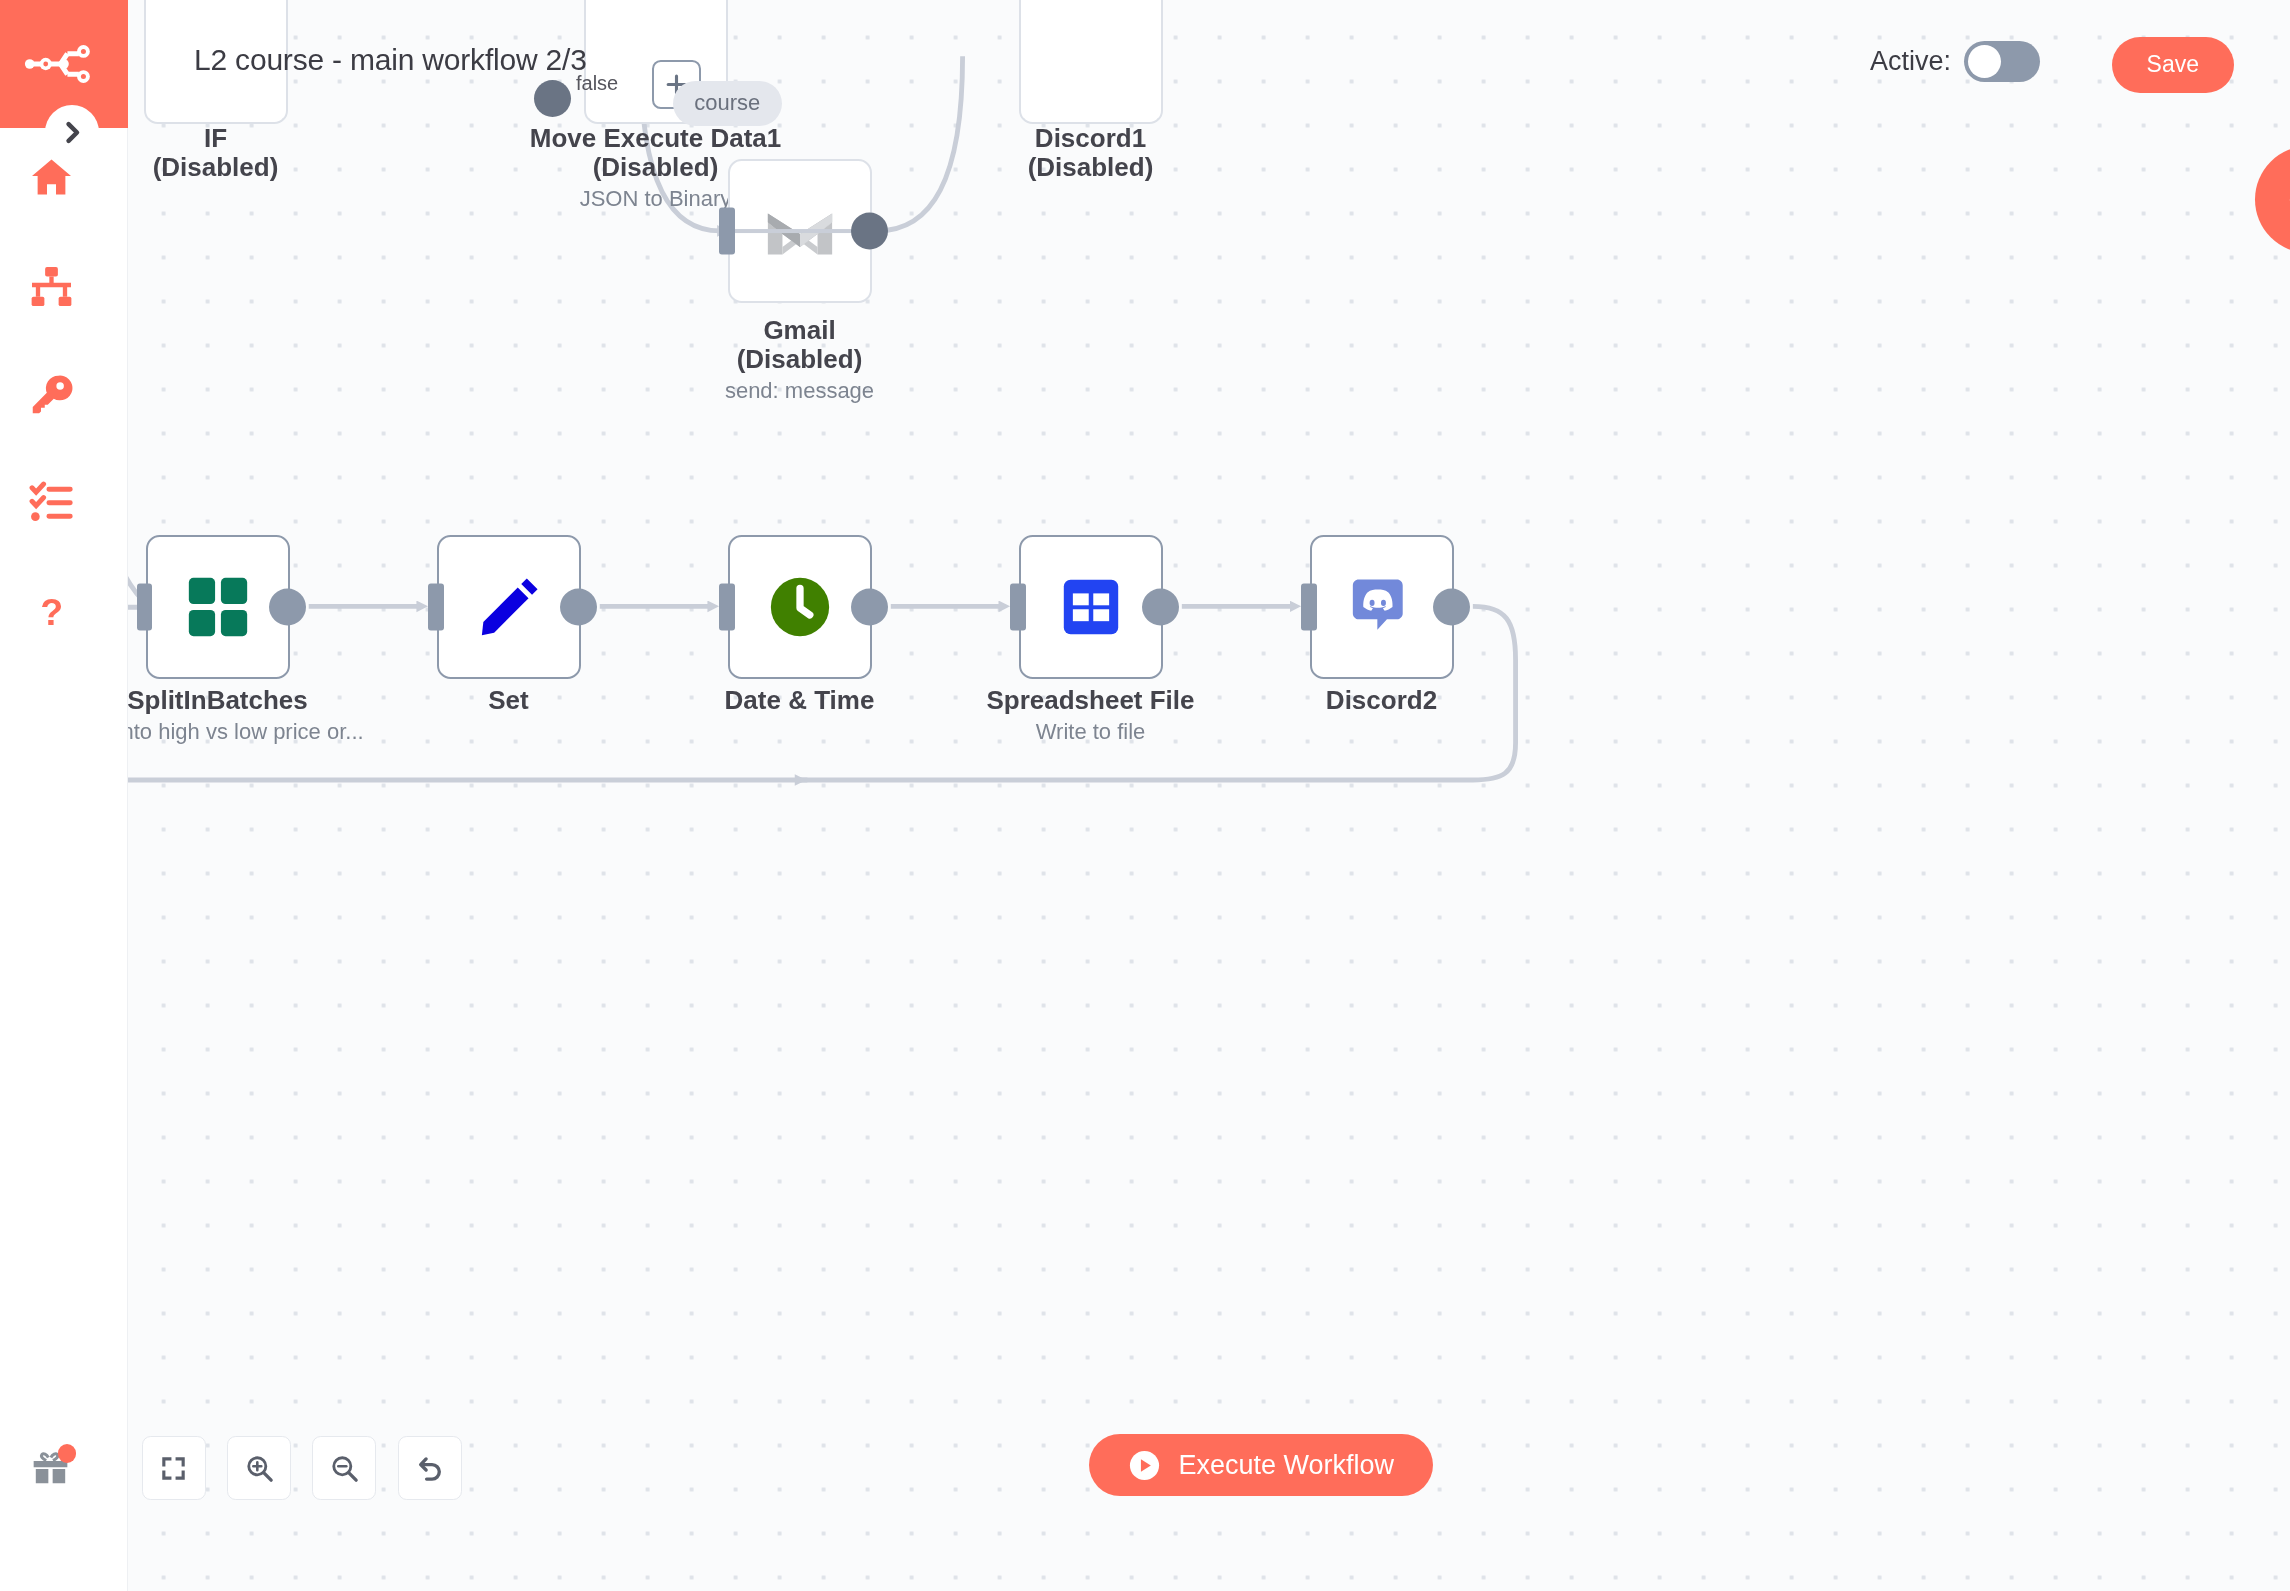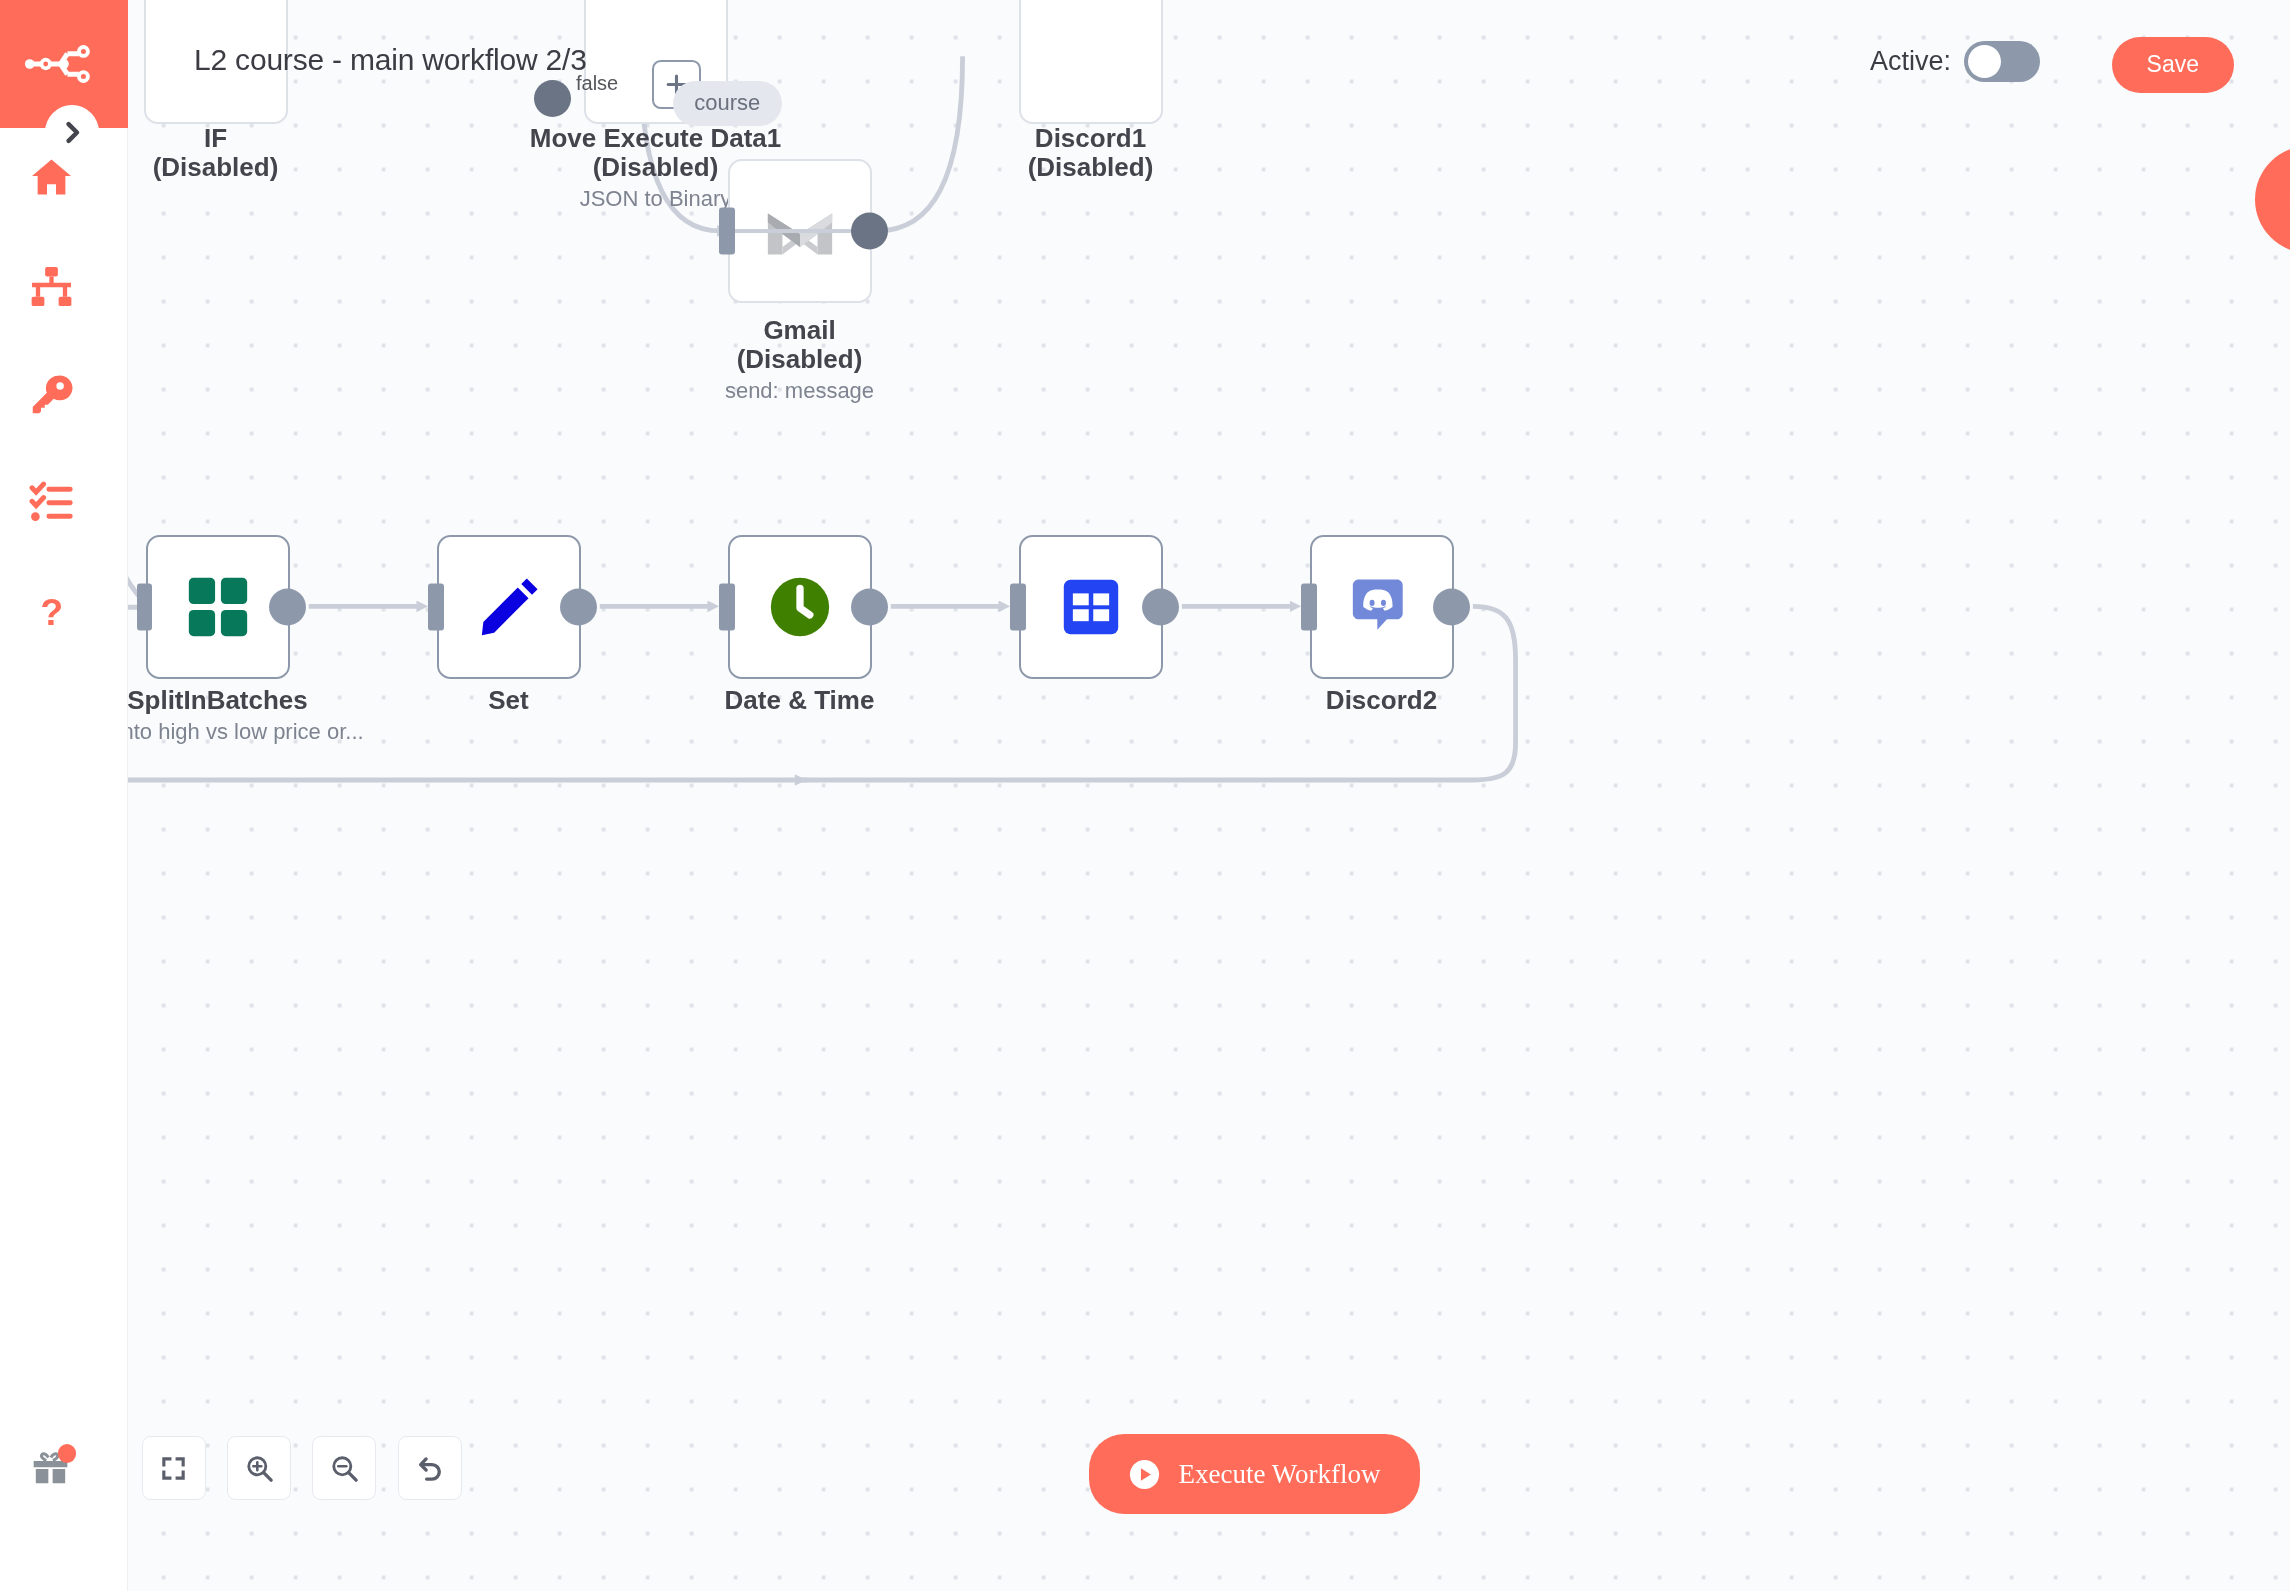--- a/index.html
+++ b/index.html
@@ -179,25 +179,25 @@
   .zoom-btn {
     position: absolute; top: 1436px;
     width: 64px; height: 64px;
     background: #ffffff;
     border: 1px solid #e6e9ee; border-radius: 8.7px;
     display: flex; align-items: center; justify-content: center;
     cursor: pointer; z-index: 25;
   }
   #exec-btn {
     position: absolute; left: 961px; top: 1434px;
-    height: 80px; padding: 0 39px;
+    height: 62px; padding: 0 39px;
     background: #ff6d5a; color: #fff; border: none;
     border-radius: 35px; cursor: pointer; z-index: 25;
     display: flex; align-items: center; gap: 17.5px;
-    font-size: 27px; font-family: Liberation Serif, serif;
+    font-size: 27px; font-family: Liberation Sans, sans-serif;
   }
 </style>
 </head>
 <body>
 
 <div id="canvas">
 
   <svg id="edges" viewBox="0 0 2228 1640" xmlns="http://www.w3.org/2000/svg">
     <defs>
       <marker id="ah" markerWidth="16" markerHeight="16" refX="3" refY="6" orient="auto" markerUnits="userSpaceOnUse">
@@ -320,20 +320,24 @@
   <div class="node" style="left:891px; top:535px;">
     <div class="port-in"></div>
     <div class="port-out"></div>
     <svg width="68" height="68" viewBox="0 0 24 24">
       <rect x="2.4" y="2.4" width="19.2" height="19.2" rx="2.4" fill="#2244f2"></rect>
       <rect x="5.6" y="7.2" width="5.6" height="4.2" fill="#ffffff"></rect>
       <rect x="12.8" y="7.2" width="5.6" height="4.2" fill="#ffffff"></rect>
       <rect x="5.6" y="12.8" width="5.6" height="4.2" fill="#ffffff"></rect>
       <rect x="12.8" y="12.8" width="5.6" height="4.2" fill="#ffffff"></rect>
     </svg>
+  </div>
+  <div class="node-label" style="left:716px; top:686px;">
+    <span class="nm">Spreadsheet File</span>
+    <span class="node-sub">Write to file</span>
   </div>
 
   <div class="node" style="left:1182px; top:535px;">
     <div class="port-in"></div>
     <div class="port-out"></div>
     <svg width="70" height="70" viewBox="0 0 24 24">
       <path d="M4 2.6h13.1c1.1 0 2 .9 2 2v9.6c0 1.1-.9 2-2 2h-3.4l-3.3 3.6v-3.6H4c-1.1 0-2-.9-2-2V4.6c0-1.1.9-2 2-2z" fill="#7289da"></path>
       <path d="M7.0 7.0c1.2-.9 2.3-1.0 3.6-1.0s2.4.1 3.6 1.0c1.2 1.4 1.5 3.2 1.4 5.0-.9.7-1.8 1.1-2.7 1.3l-.6-.9c.4-.1.8-.3 1.1-.5-.1-.1-.2-.1-.3-.2-1.6.7-3.4.7-5.0 0-.1.1-.2.1-.3.2.3.2.7.4 1.1.5l-.6.9c-.9-.2-1.8-.6-2.7-1.3-.1-1.8.2-3.6 1.4-5.0z" fill="#ffffff"></path>
       <ellipse cx="8.6" cy="10.6" rx=".85" ry="1.05" fill="#7289da"></ellipse>
       <ellipse cx="12.5" cy="10.6" rx=".85" ry="1.05" fill="#7289da"></ellipse>

